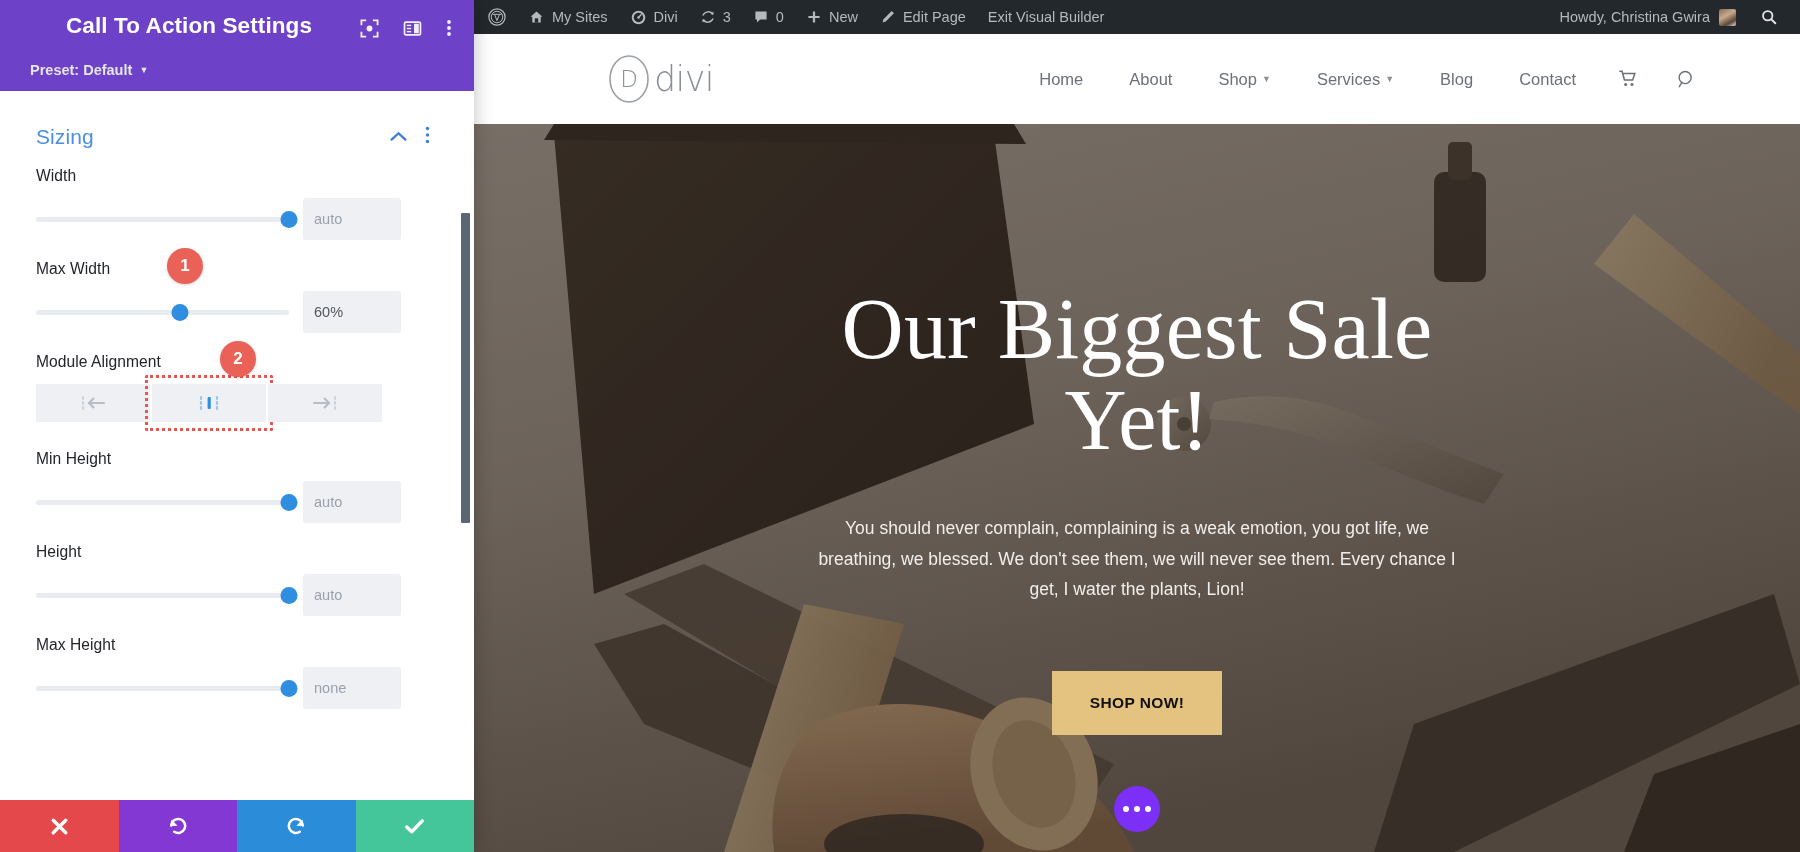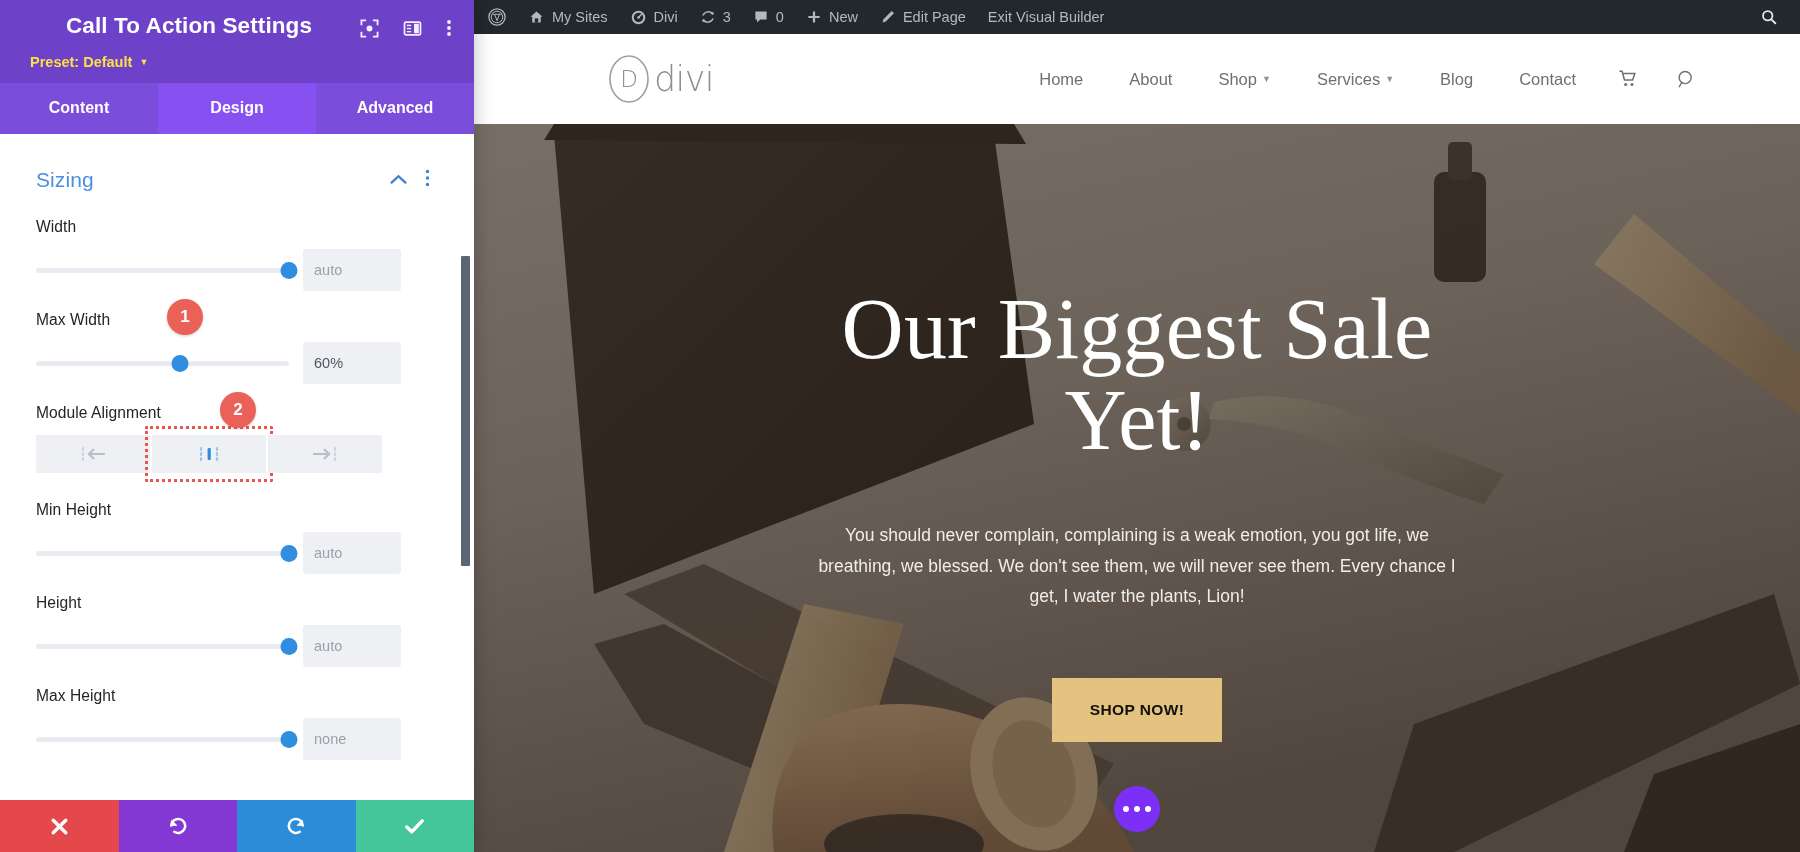--- a/index.html
+++ b/index.html
@@ -26,22 +26,22 @@
     flex: 0 0 auto;
   }
   .sp-header-row { display: flex; align-items: flex-start; justify-content: space-between; }
   .sp-title {
     color: #fff; font-size: 22.5px; font-weight: bold;
     letter-spacing: .1px; line-height: 1.1; margin-left: 36px;
   }
   .sp-header-icons { display: flex; align-items: center; gap: 24px; padding-top: 4px; }
   .sp-icon { cursor: pointer; opacity: .92; display: block; }
   .sp-preset {
-    color: #fde047; font-size: 14.5px; font-weight: bold;
-    margin-top: 12px; display: inline-block; cursor: pointer;
+    color: #e5e5e5; font-size: 14.5px; font-weight: bold;
+    margin-top: 20px; display: inline-block; cursor: pointer;
   }
   .sp-preset .caret { font-size: 9px; margin-left: 3px; vertical-align: 2px; }
 
   .sp-tabs { display: flex; background: #7b4ddb; flex: 0 0 auto; }
   .sp-tab {
     flex: 1 1 0; text-align: center;
     color: #fff; font-size: 16px; font-weight: bold;
     padding: 16px 0 17px; cursor: pointer;
     background: #7b4ddb;
   }
@@ -49,21 +49,21 @@
 
   .sp-body {
     flex: 1 1 auto; position: relative;
     background: #fff; overflow: hidden;
     padding: 34px 0 0 0;
   }
   .sp-scrollarea { padding: 0 44px 0 36px; position: relative; }
 
   .section-head {
     display: flex; align-items: center; justify-content: space-between;
-    margin-bottom: 26px;
+    margin-bottom: 18px;
   }
   .section-title { color: #4c8ee0; font-size: 21px; font-weight: normal; letter-spacing: .1px; }
   .section-ctrls { display: flex; align-items: center; gap: 18px; }
 
   .field { margin-bottom: 20px; position: relative; }
   .field-label {
     font-size: 15.6px; color: #22252a; font-weight: normal;
     margin-bottom: 13px; display: inline-block; letter-spacing: .05px;
   }
   .field-row { display: flex; align-items: center; gap: 14px; }
@@ -195,21 +195,21 @@
     padding-top: 160px;
     gap: 24px;
   }
   .hero-title {
     font-family: "Liberation Serif", serif;
     font-size: 86px; line-height: 1.06; color: #fff;
     text-align: center; font-weight: normal;
     max-width: 720px; letter-spacing: .2px;
   }
   .hero-text {
-    margin-top: 30px;
+    margin-top: 23px;
     font-size: 17.5px; line-height: 1.74; color: #f0eeec;
     text-align: center; max-width: 640px;
   }
   .hero-btn {
     margin-top: 42px;
     background: #e3c37f; color: #11100e;
     font-size: 15.5px; font-weight: bold; letter-spacing: .4px;
     padding: 23px 38px; cursor: pointer; display: inline-block;
   }
   .fab {
@@ -286,20 +286,24 @@
         </svg>
         <span>Edit Page</span>
       </div>
 
       <div class="wpab-item">
         <span>Exit Visual Builder</span>
       </div>
     </div>
 
     <div class="wpab-right">
+      <div class="wpab-howdy">
+        <span>Howdy, Christina Gwira</span>
+        <span class="wpab-avatar"></span>
+      </div>
       <div class="wpab-search">
         <svg width="18" height="18" viewBox="0 0 20 20">
           <circle cx="8.6" cy="8.6" r="5.2" fill="none" stroke="#e3e5e7" stroke-width="2"></circle>
           <path d="M12.6 12.6 L17 17" stroke="#e3e5e7" stroke-width="2.2" stroke-linecap="round"></path>
         </svg>
       </div>
     </div>
   </div>
 
   <div class="site">
@@ -448,25 +452,20 @@
             </svg>
           </span>
         </div>
       </div>
       <div class="sp-preset">
         <span>Preset: Default</span>
         <span class="caret">▼</span>
       </div>
     </div>
 
-    <div class="sp-tabs">
-      <div class="sp-tab">Content</div>
-      <div class="sp-tab active">Design</div>
-      <div class="sp-tab">Advanced</div>
-    </div>
 
     <div class="sp-body">
       <div class="sp-scrollarea">
 
         <div class="section-head">
           <div class="section-title">Sizing</div>
           <div class="section-ctrls">
             <span>
               <svg width="17" height="11" viewBox="0 0 17 11">
                 <path d="M1.6 8.6 L8.5 2.2 L15.4 8.6" stroke="#3d7fd4" stroke-width="2.3" fill="none" stroke-linecap="round"></path>

